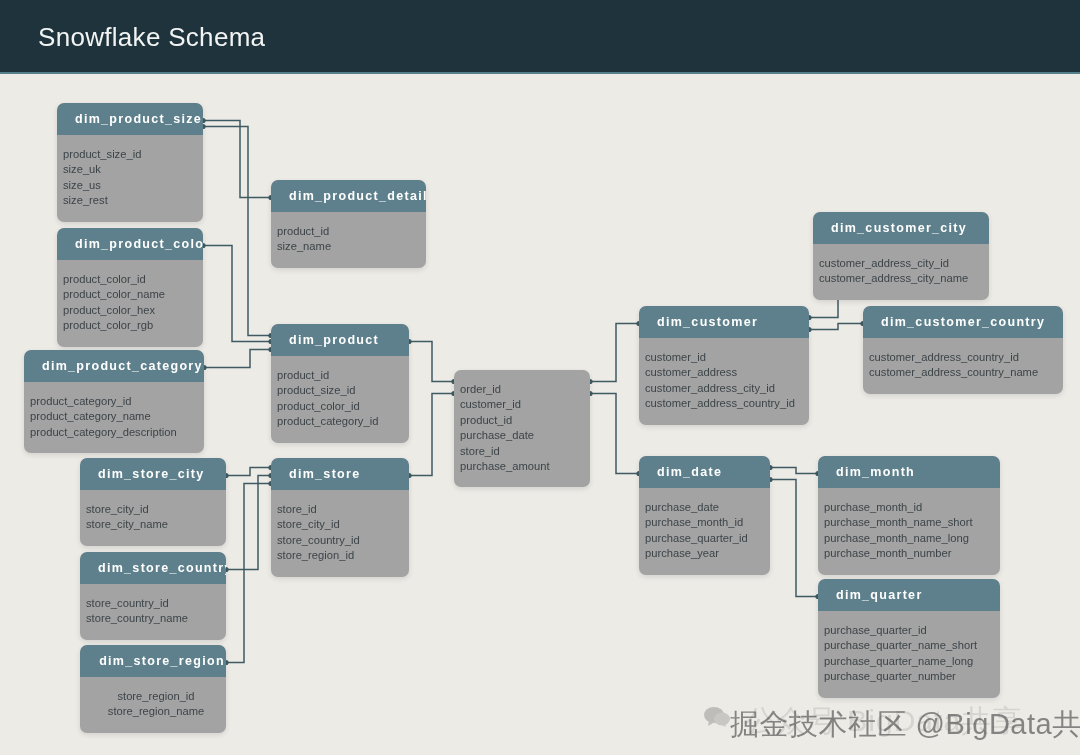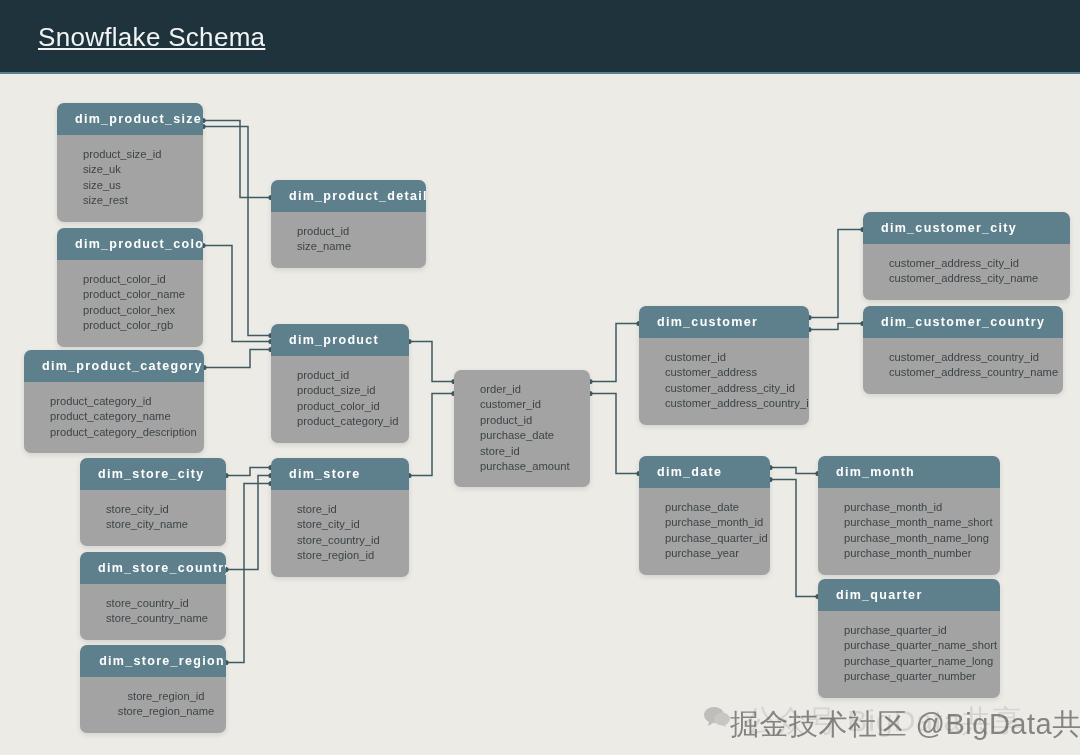--- a/index.html
+++ b/index.html
@@ -18,21 +18,21 @@
   
   #header {
     position: absolute; left: 0; top: 0;
     width: 1080px; height: 74px;
     background: #1e333b;
     border-bottom: 2px solid #54818c;
   }
   #header-title {
     position: absolute; left: 38px; top: 22px;
     font-size: 26px; letter-spacing: 0.3px;
-    color: #f2f4f3; font-weight: 400; text-decoration: underline;
+    color: #f2f4f3; font-weight: 400;
   }
   
   #wires {
     position: absolute; left: 0; top: 0;
     width: 1080px; height: 755px;
     pointer-events: none;
   }
   
   .table {
     position: absolute;
@@ -45,21 +45,21 @@
     background: #5d808c;
     color: #ffffff;
     font-size: 12.5px;
     font-weight: bold;
     letter-spacing: 1.3px;
     padding: 9px 0 9px 18px;
     border-radius: 7px 7px 0 0;
     white-space: nowrap;
   }
   .table-body {
-    padding: 12px 0 13px 26px;
+    padding: 12px 0 13px 6px;
     border-radius: 17px;
   }
   .field {
     font-size: 11.2px;
     color: #3c4448;
     line-height: 15.4px;
     white-space: nowrap;
   }
   
   #watermark {
@@ -195,21 +195,21 @@
       </div>
       <div class="table" style="left: 639px; top: 306px; width: 170px;">
         <div class="table-head">dim_customer</div>
         <div class="table-body">
           <div class="field">customer_id</div>
           <div class="field">customer_address</div>
           <div class="field">customer_address_city_id</div>
           <div class="field">customer_address_country_id</div>
         </div>
       </div>
-      <div class="table" style="left: 863px; top: 212px; width: 207px;">
+      <div class="table" style="left: 813px; top: 212px; width: 176px;">
         <div class="table-head">dim_customer_city</div>
         <div class="table-body">
           <div class="field">customer_address_city_id</div>
           <div class="field">customer_address_city_name</div>
         </div>
       </div>
       <div class="table" style="left: 863px; top: 306px; width: 200px;">
         <div class="table-head">dim_customer_country</div>
         <div class="table-body">
           <div class="field">customer_address_country_id</div>

